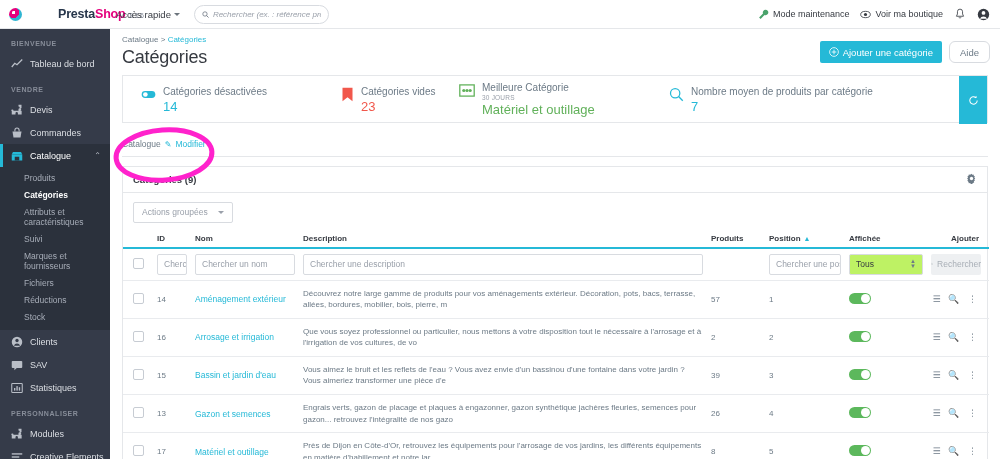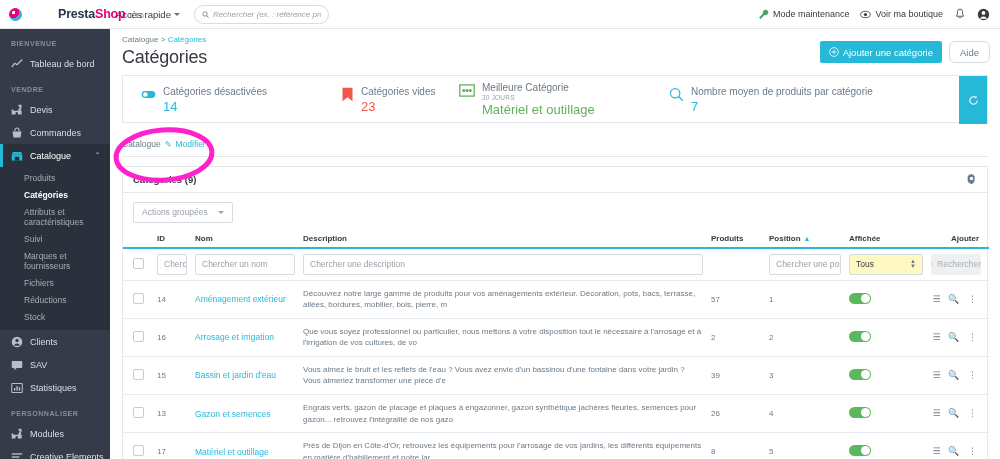--- a/index.html
+++ b/index.html
@@ -136,21 +136,21 @@
 
   .filter-row td { padding: 5px 4px; border-bottom: 1px solid #e9ebee; vertical-align: middle; }
   .fin {
     border: 1px solid #d8dbe0; border-radius: 2px; height: 21px; width: 100%;
     font-size: 8.5px; color: #9aa0aa; padding: 0 6px; display: flex; align-items: center;
     background: #fff; overflow: hidden; white-space: nowrap;
   }
   .fsel {
     border: 1px solid #d8dbe0; border-radius: 2px; height: 21px; width: 100%;
     font-size: 8.5px; color: #363a41; padding: 0 6px; display: flex; align-items: center;
-    background: #fef9c3; justify-content: space-between;
+    background: #bef264; justify-content: space-between;
   }
   .fsel .arrows { font-size: 6px; color: #6c7a86; line-height: .9; text-align: center; }
   .fsearch {
     background: #eef0f2; border: none; border-radius: 2px; height: 21px; width: 100%;
     font-size: 8.5px; color: #a8aeb6; display: flex; align-items: center; justify-content: center; gap: 4px;
   }
   .chk {
     width: 11px; height: 11px; border: 1px solid #c7ccd3; border-radius: 2px; background: #fff; display: inline-block;
   }
 

